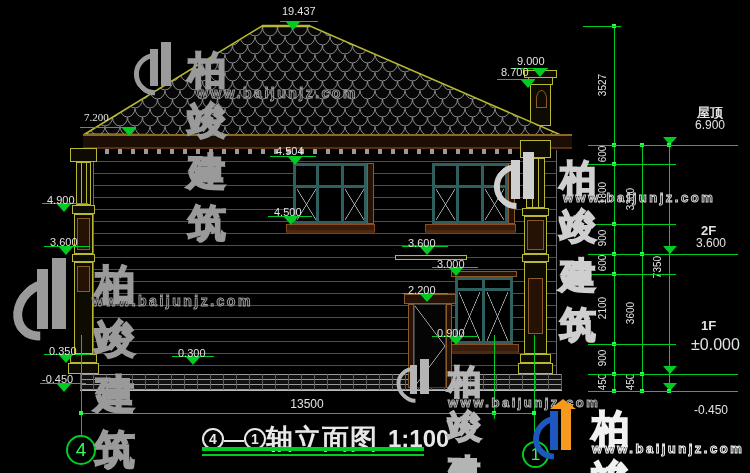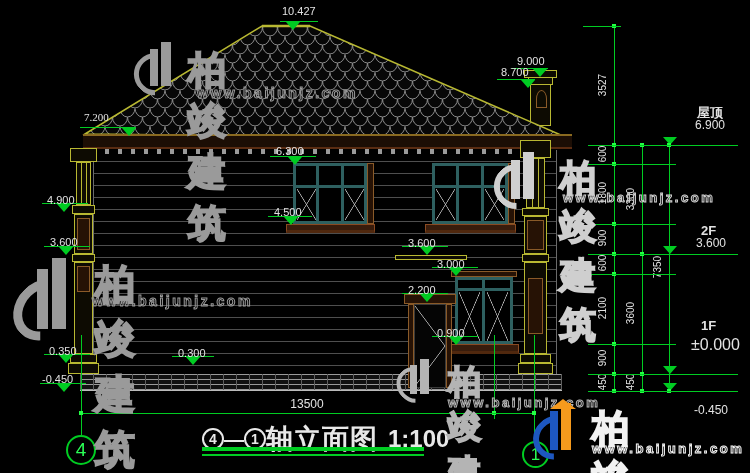--- a/index.html
+++ b/index.html
@@ -121,33 +121,33 @@
   <div class="brownp" style="left:527px;top:220px;width:17px;height:30px;z-index:3;"></div>
   <div class="olv" style="left:522px;top:254px;width:27px;height:8px;z-index:3;"></div>
   <div class="olv" style="left:524px;top:262px;width:23px;height:92px;z-index:3;"></div>
   <div class="brownp" style="left:528px;top:278px;width:15px;height:56px;z-index:3;"></div>
   <div class="olv" style="left:520px;top:354px;width:31px;height:9px;z-index:3;"></div>
   <div class="olv" style="left:518px;top:363px;width:35px;height:11px;z-index:3;"></div>
 
   <div id="anno" class="abs" style="left:0;top:0;width:750px;height:473px;z-index:4;">
       <div class="gl" style="left: 280px; top: 21px; width: 38px; height: 1px;"></div>
       <div class="tri" style="left: 286px; top: 22px;"></div>
-      <div class="txt" style="left: 282px; top: 6px; font-size: 11px;">10.427</div>
+      <div class="txt" style="left: 282px; top: 6px; font-size: 11px;">19.437</div>
       <div class="gl" style="left: 512px; top: 68px; width: 36px; height: 1px;"></div>
       <div class="tri" style="left: 533px; top: 69px;"></div>
       <div class="txt" style="left: 517px; top: 56px; font-size: 11px;">9.000</div>
       <div class="gl" style="left: 497px; top: 79px; width: 38px; height: 1px;"></div>
       <div class="tri" style="left: 521px; top: 80px;"></div>
       <div class="txt" style="left: 501px; top: 67px; font-size: 11px;">8.700</div>
       <div class="gl" style="left: 80px; top: 127px; width: 56px; height: 1px;"></div>
       <div class="tri" style="left: 122px; top: 128px;"></div>
       <div class="txt" style="left: 84px; top: 112px; font-size: 11px; font-family: Liberation Serif, serif;">7.200</div>
       <div class="gl" style="left: 270px; top: 156px; width: 46px; height: 1px;"></div>
       <div class="tri" style="left: 288px; top: 157px;"></div>
-      <div class="txt" style="left: 276px; top: 146px; font-size: 11px;">6.300</div>
+      <div class="txt" style="left: 276px; top: 146px; font-size: 11px;">4.504</div>
       <div class="gl" style="left: 42px; top: 203px; width: 46px; height: 1px;"></div>
       <div class="tri" style="left: 57px; top: 204px;"></div>
       <div class="txt" style="left: 47px; top: 195px; font-size: 11px;">4.900</div>
       <div class="gl" style="left: 268px; top: 216px; width: 44px; height: 1px;"></div>
       <div class="tri" style="left: 284px; top: 217px;"></div>
       <div class="txt" style="left: 274px; top: 207px; font-size: 11px;">4.500</div>
       <div class="gl" style="left: 44px; top: 246px; width: 46px; height: 1px;"></div>
       <div class="tri" style="left: 59px; top: 247px;"></div>
       <div class="txt" style="left: 50px; top: 237px; font-size: 11px;">3.600</div>
       <div class="gl" style="left: 402px; top: 246px; width: 46px; height: 1px;"></div>

